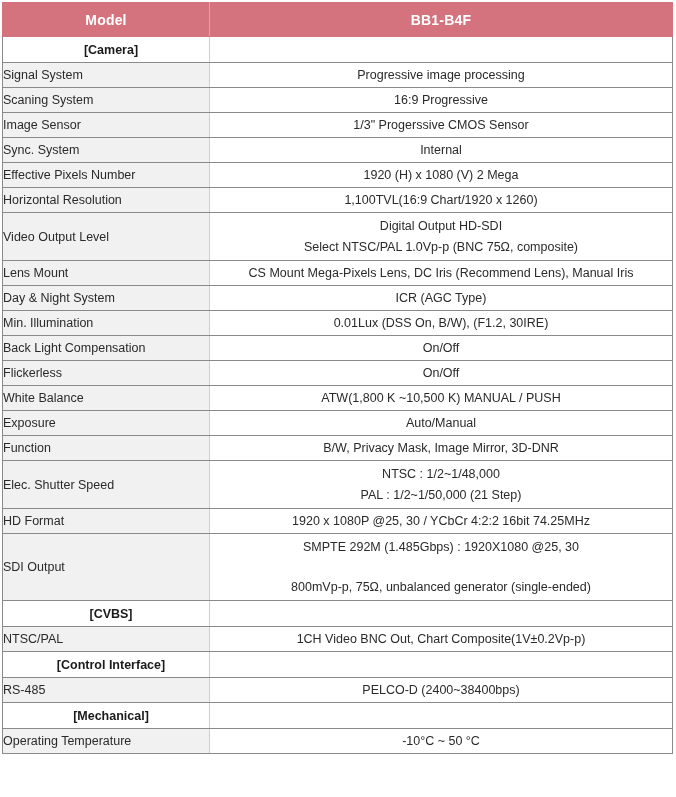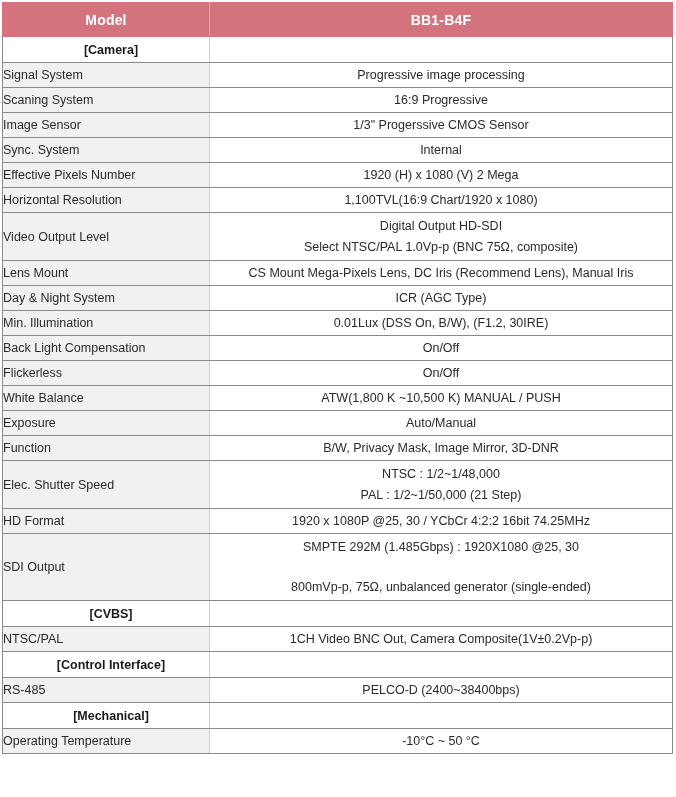--- a/index.html
+++ b/index.html
@@ -138,21 +138,21 @@
         <tr class="data-row">
           <td class="cell-label">Sync. System</td>
           <td class="cell-value">Internal</td>
         </tr>
         <tr class="data-row">
           <td class="cell-label">Effective Pixels Number</td>
           <td class="cell-value">1920 (H) x 1080 (V) 2 Mega</td>
         </tr>
         <tr class="data-row">
           <td class="cell-label">Horizontal Resolution</td>
-          <td class="cell-value">1,100TVL(16:9 Chart/1920 x 1080)</td>
+          <td class="cell-value">1,100TVL(16:9 Chart/1920 x 1260)</td>
         </tr>
         <tr class="data-row tall-row">
           <td class="cell-label">Video Output Level</td>
           <td class="cell-value">
             <span class="line">Digital Output HD-SDI</span>
             <span class="line">Select NTSC/PAL 1.0Vp-p (BNC 75Ω, composite)</span>
           </td>
         </tr>
         <tr class="data-row">
           <td class="cell-label">Lens Mount</td>
@@ -203,21 +203,21 @@
             <span class="line">SMPTE 292M (1.485Gbps) : 1920X1080 @25, 30</span>
             <span class="line gap-top">800mVp-p, 75Ω, unbalanced generator (single-ended)</span>
           </td>
         </tr>
         <tr class="section-row">
           <td>[CVBS]</td>
           <td class="sec-spacer"></td>
         </tr>
         <tr class="data-row">
           <td class="cell-label">NTSC/PAL</td>
-          <td class="cell-value">1CH Video BNC Out, Camera Composite(1V±0.2Vp-p)</td>
+          <td class="cell-value">1CH Video BNC Out, Chart Composite(1V±0.2Vp-p)</td>
         </tr>
         <tr class="section-row">
           <td>[Control Interface]</td>
           <td class="sec-spacer"></td>
         </tr>
         <tr class="data-row">
           <td class="cell-label">RS-485</td>
           <td class="cell-value">PELCO-D (2400~38400bps)</td>
         </tr>
         <tr class="section-row">

